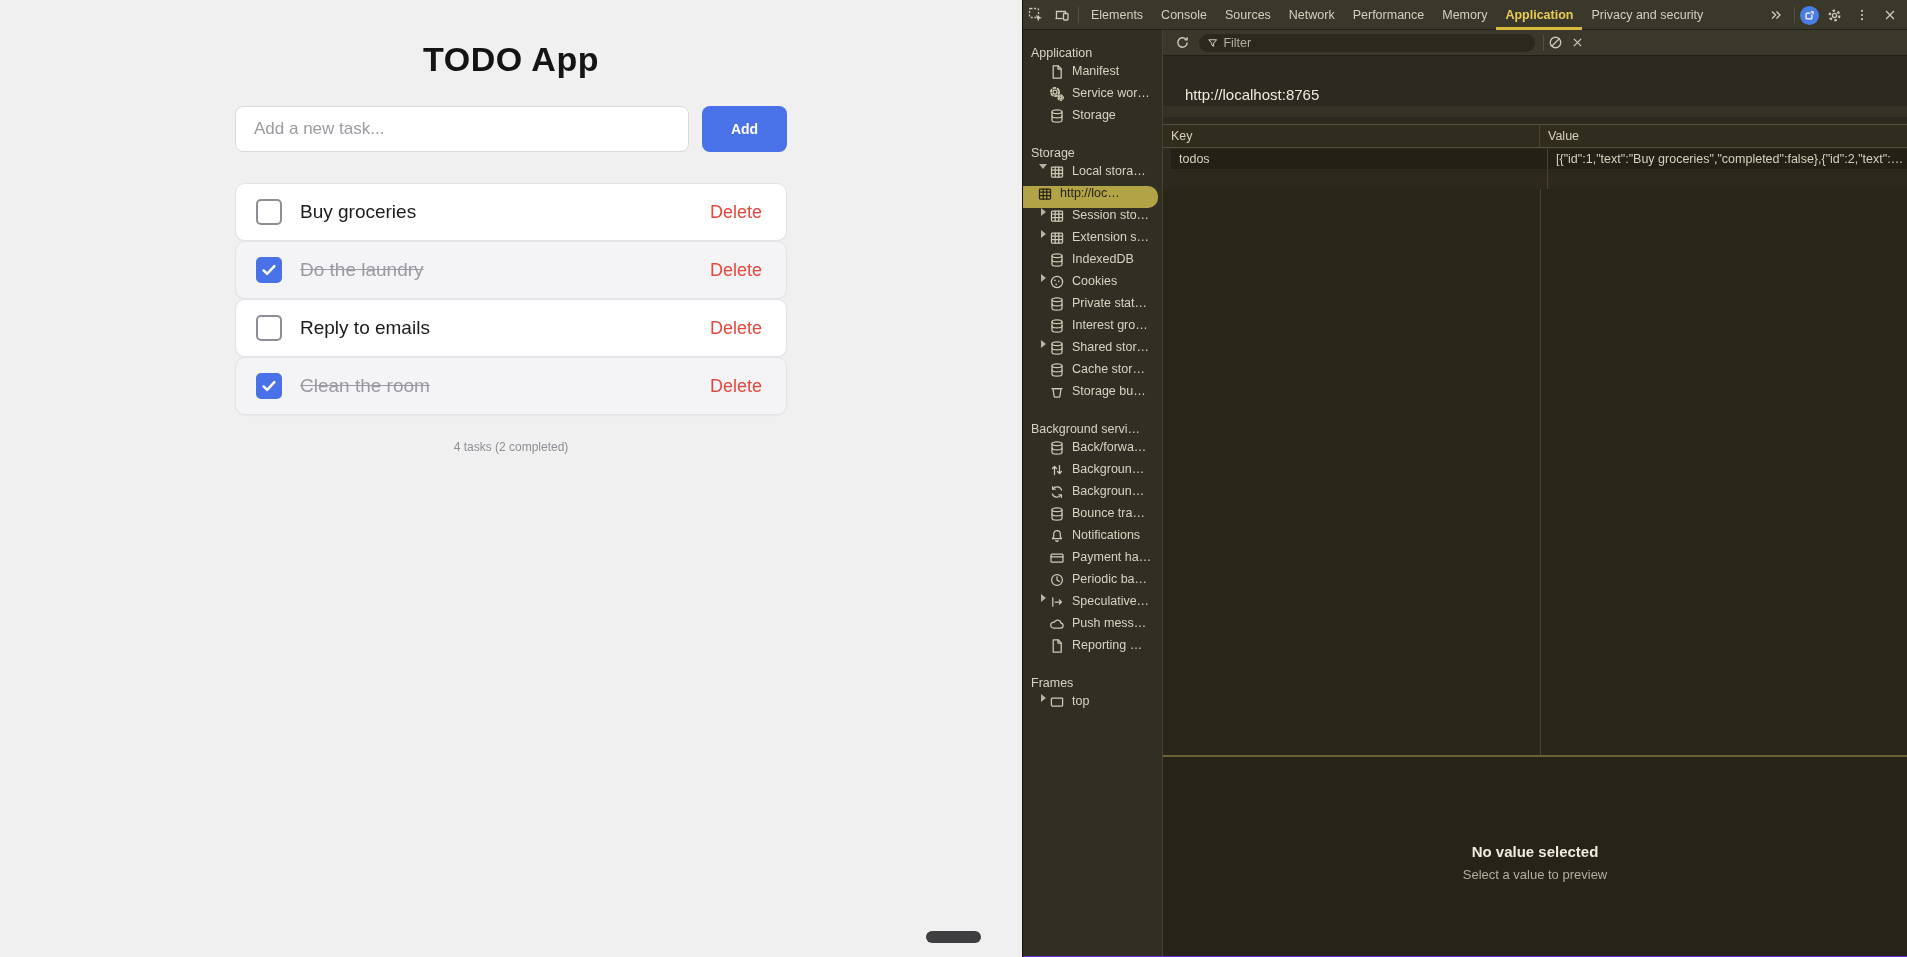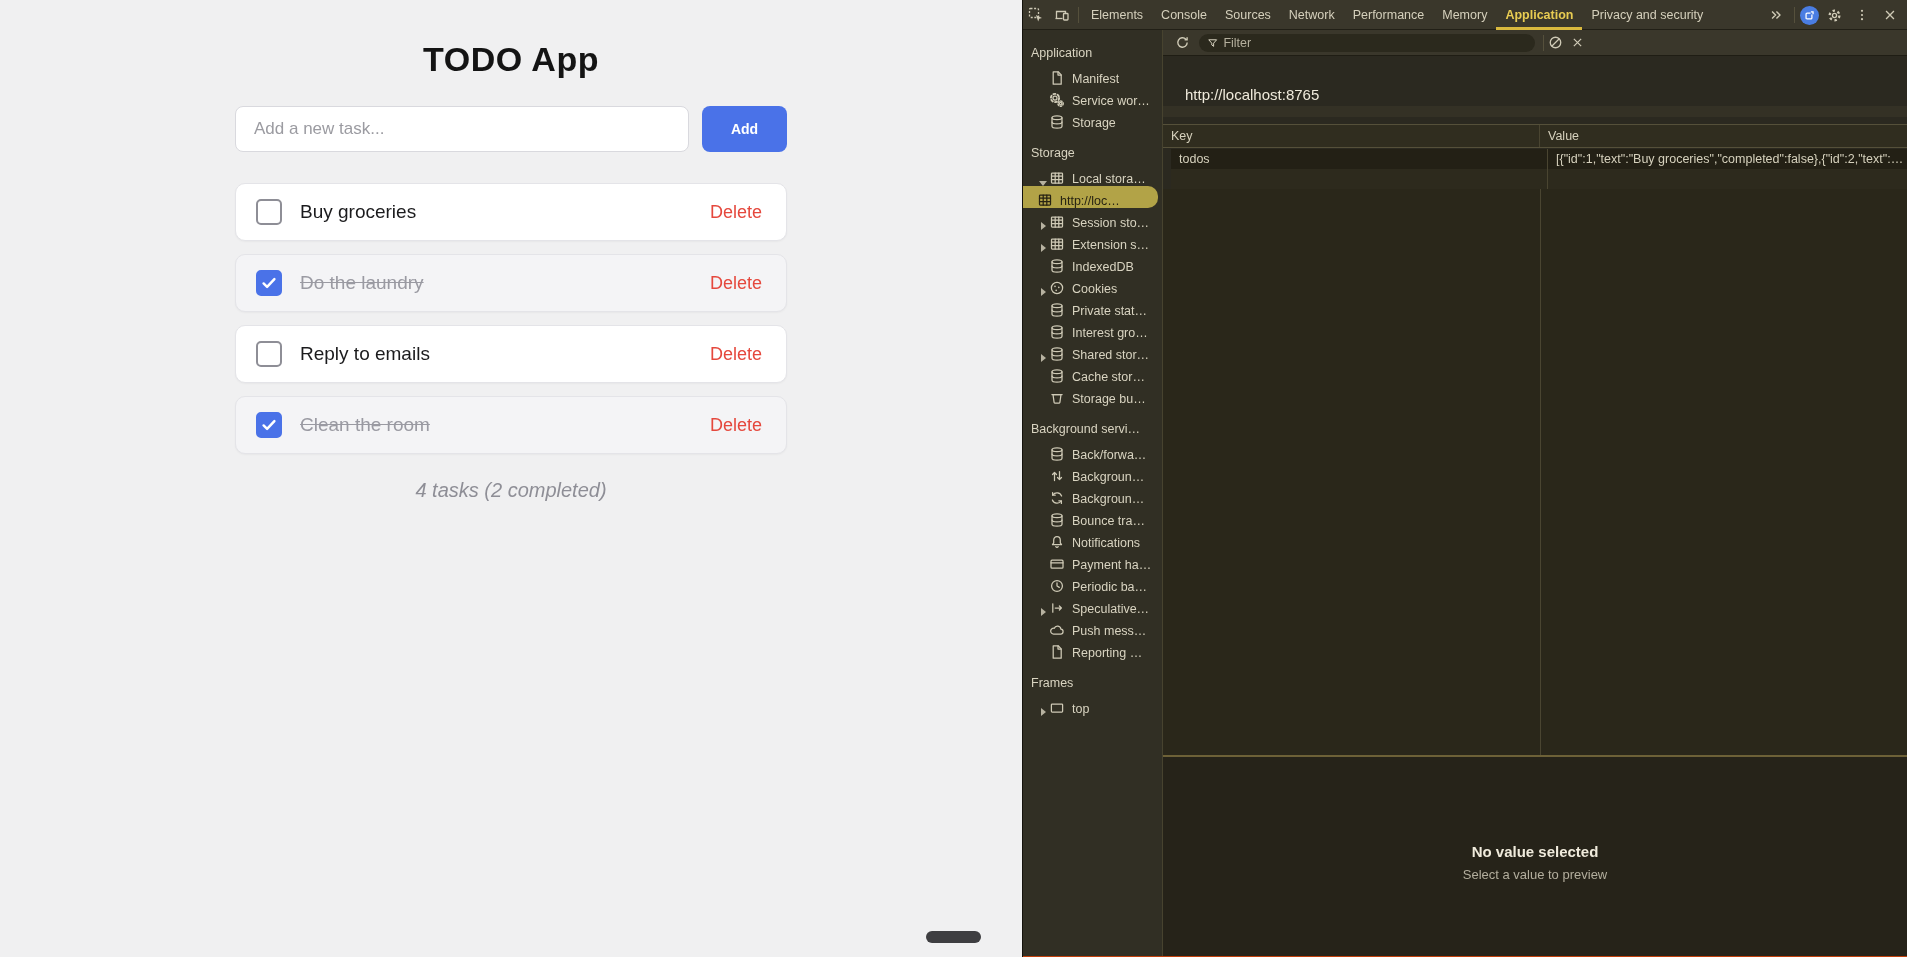--- a/index.html
+++ b/index.html
@@ -7,49 +7,49 @@
   body { background:#f0f0f1; position:relative; }
 
   
   .app { position:absolute; left:0; top:0; width:1022px; height:957px; background:#f0f0f1; }
   .app-inner { width:552px; margin:0 auto; }
   .app-title { padding-top:40px; text-align:center; font-size:34px; font-weight:700; color:#141414; letter-spacing:.5px; }
   .add-row { display:flex; gap:13px; margin-top:27px; }
   .task-input { flex:1; height:46px; border:1px solid #d9d9de; border-radius:8px; background:#fff; padding:12px 18px; font-size:17px; color:#222; outline:none; }
   .task-input::placeholder { color:#9b9ba1; }
   .add-btn { width:85px; height:46px; border:none; border-radius:8px; background:#4a72e8; color:#fff; font-size:14px; font-weight:700; cursor:pointer; }
-  .task-list { margin-top:31px; display:flex; flex-direction:column; gap:13px; }
+  .task-list { margin-top:31px; display:flex; flex-direction:column; gap:0; }
   .task-card { height:58px; background:#fff; border:1px solid #e4e4e8; border-radius:10px; display:flex; align-items:center; padding:0 24px 0 20px; box-shadow:0 1px 2px rgba(0,0,0,.04); }
   .task-card.completed { background:#f4f4f6; }
   .checkbox { width:26px; height:26px; border:2px solid #8e8e96; border-radius:5px; background:#fff; flex:0 0 auto; cursor:pointer; display:flex; align-items:center; justify-content:center; }
   .checkbox.checked { background:#4a72e8; border-color:#4a72e8; }
   .task-text { margin-left:18px; font-size:19px; color:#1b1b1d; flex:1; }
   .task-card.completed .task-text { color:#9a9aa2; text-decoration:line-through; }
   .delete-btn { font-size:18px; color:#e5483d; cursor:pointer; background:none; border:none; font-family:inherit; }
-  .app-footer { margin-top:25px; text-align:center; font-size:20px; color:#8e8e96;font-style:italic; }
+  .app-footer { margin-top:25px; text-align:center; font-size:12px; color:#8e8e96; }
   .home-pill { position:absolute; left:926px; top:931px; width:55px; height:12px; border-radius:6px; background:#3e3e41; }
 
   
-  .devtools { position:absolute; left:1022px; top:0; width:885px; height:957px; background:#c2410c; color:#d9d4c1; font-size:12.5px; border-left:1px solid #14120c; }
+  .devtools { position:absolute; left:1022px; top:0; width:885px; height:957px; background:#6d28d9; color:#d9d4c1; font-size:12.5px; border-left:1px solid #14120c; }
   .dt-tabbar { position:relative; height:30px; background:#3a372b; border-bottom:1px solid #211f16; display:flex; align-items:center; }
   .dt-tabbar .icon-btn { width:26px; height:24px; display:flex; align-items:center; justify-content:center; color:#cfcab6; cursor:pointer; }
   .v-sep { width:1px; height:16px; background:#55503c; margin:0 3px; }
   .dt-tabs { display:flex; height:30px; align-items:stretch; }
   .dt-tab { padding:0 9px; display:flex; align-items:center; color:#d5d0bc; cursor:pointer; white-space:nowrap; border-bottom:3px solid transparent; padding-top:3px; }
   .dt-tab.selected { color:#e8cc52; border-bottom-color:#d9b93e; font-weight:700; }
   .tabbar-right { position:absolute; right:4px; top:0; height:30px; display:flex; align-items:center; gap:2px; }
   .badge-circle { width:19px; height:19px; border-radius:50%; background:#4a7de2; display:flex; align-items:center; justify-content:center; color:#fff; cursor:pointer; }
   .dt-body { display:flex; height:926px; }
 
   
   .dt-sidebar { width:140px; flex:0 0 auto; background:#312f24; border-right:1px solid #47432f; padding-top:4px; overflow:hidden; }
   .sb-header { height:22px; line-height:22px; padding-left:8px; color:#d9d4c1; white-space:nowrap; overflow:hidden; }
   .sb-section { margin-top:12px; }
   .sb-section:first-child { margin-top:8px; }
-  .sb-item { height:22px; display:flex; align-items:flex-end; padding-left:14px; cursor:pointer; white-space:nowrap; }
+  .sb-item { height:22px; display:flex; align-items:flex-start; padding-left:14px; cursor:pointer; white-space:nowrap; }
   .sb-item .exp { width:12px; flex:0 0 auto; display:flex; align-items:center; justify-content:center; }
   .exp .tri-r { width:0; height:0; border-left:5px solid #b7b2a0; border-top:4px solid transparent; border-bottom:4px solid transparent; }
   .exp .tri-d { width:0; height:0; border-top:5px solid #b7b2a0; border-left:4px solid transparent; border-right:4px solid transparent; }
   .sb-item .sb-icon { width:16px; height:16px; flex:0 0 auto; margin-right:7px; color:#cfcab6; display:flex; align-items:center; justify-content:center; }
   .sb-item .sb-label { overflow:hidden; }
   .sb-item.nested { padding-left:14px; }
   .sb-item.selected { background:#b2a347; border-radius:0 10px 10px 0; width:calc(100% - 4px); color:#272313; }
   .sb-item.selected .sb-icon { color:#272313; }
 
   

